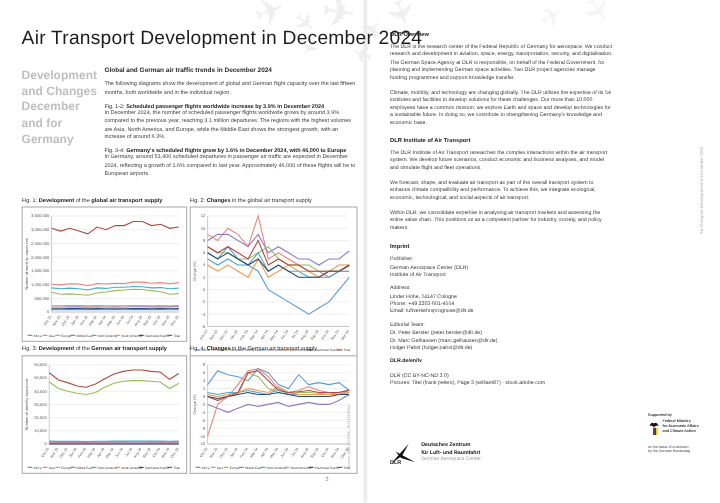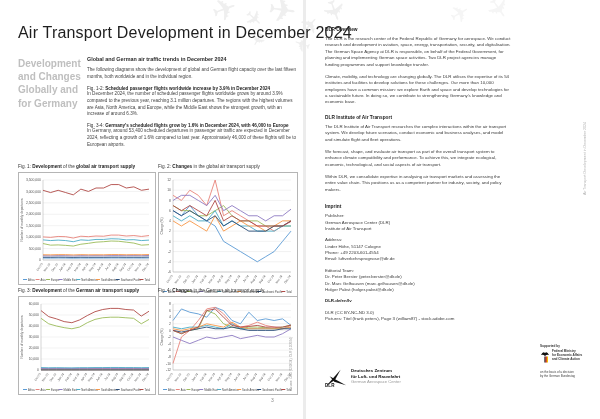--- a/index.html
+++ b/index.html
@@ -47,21 +47,21 @@
     <span class="plane" style="left:250px;top:28px;font-size:18px;transform:rotate(120deg);">✈</span>
     <span class="plane" style="left:294px;top:32px;font-size:20px;transform:rotate(200deg);">✈</span>
     <span class="plane" style="left:450px;top:0px;font-size:24px;transform:rotate(-30deg);color:#f5f5f5;">✈</span>
     <span class="plane" style="left:486px;top:-8px;font-size:28px;transform:rotate(55deg);color:#f5f5f5;">✈</span>
   </div>
 
   <div class="divider"></div>
 
   <h1 class="abs title" style="left:18px;top:24px;margin:0;">Air Transport Development in December 2024</h1>
 
-  <div class="abs sidebar-head" style="left:18px;top:57px;width:66px;">Development and Changes Globally and for Germany</div>
+  <div class="abs sidebar-head" style="left:18px;top:57px;width:66px;">Development and Changes December and for Germany</div>
 
   <div class="abs" style="left:87px;top:56px;width:213px;">
     <div class="subtitle">Global and German air traffic trends in December 2024</div>
     <p class="body-txt">The following diagrams show the development of global and German flight capacity over the last fifteen months, both worldwide and in the individual region.</p>
     <p class="sec-head"><span>Fig. 1-2: </span><b>Scheduled passenger flights worldwide increase by 3.9% in December 2024</b></p>
     <p class="body-txt">In December 2024, the number of scheduled passenger flights worldwide grows by around 3.9% compared to the previous year, reaching 3.1 million departures. The regions with the highest volumes are Asia, North America, and Europe, while the Middle East shows the strongest growth, with an increase of around 6.3%.</p>
     <p class="sec-head"><span>Fig. 3-4: </span><b>Germany's scheduled flights grow by 1.6% in December 2024, with 46,000 to Europe</b></p>
     <p class="body-txt">In Germany, around 53,400 scheduled departures in passenger air traffic are expected in December 2024, reflecting a growth of 1.6% compared to last year. Approximately 46,000 of these flights will be to European airports.</p>
   </div>
 

